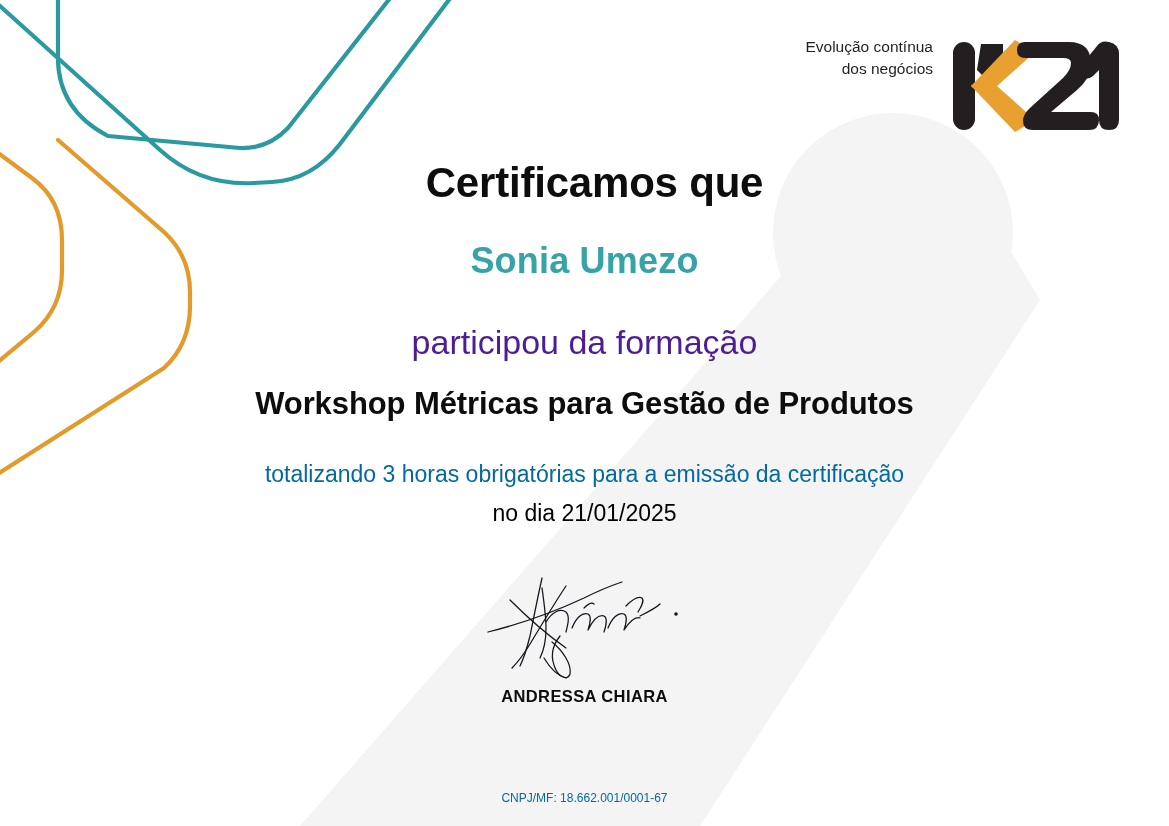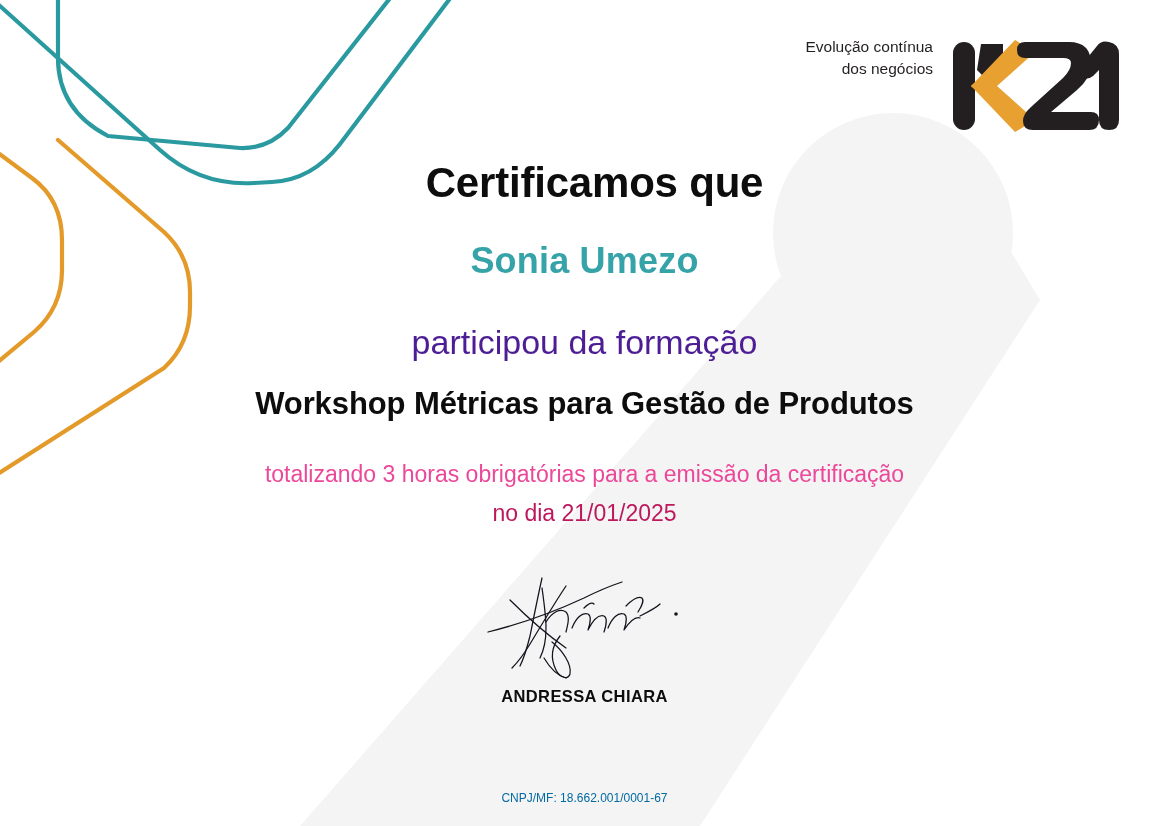--- a/index.html
+++ b/index.html
@@ -101,28 +101,28 @@
     font-size: 31px;
     font-weight: bold;
     color: #0d0d0d;
     letter-spacing: -0.1px;
   }
   .line-hours {
     position: absolute;
     top: 461px;
     width: 100%;
     font-size: 23px;
-    color: #ec4899;
+    color: #0369a1;
   }
   .line-date {
     position: absolute;
     top: 500px;
     width: 100%;
     font-size: 23px;
-    color: #be185d;
+    color: #000000;
   }
 
   
   .signature-area {
     position: absolute;
     top: 566px;
     left: 0;
     width: 1169px;
     z-index: 3;
     text-align: center;

